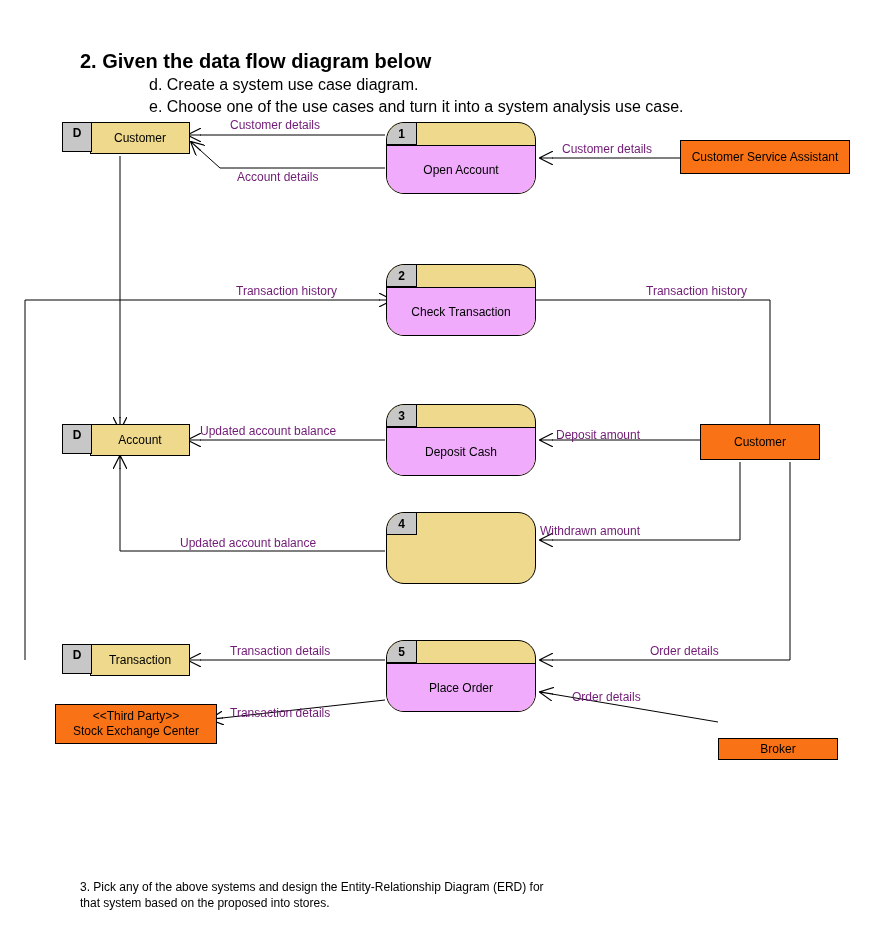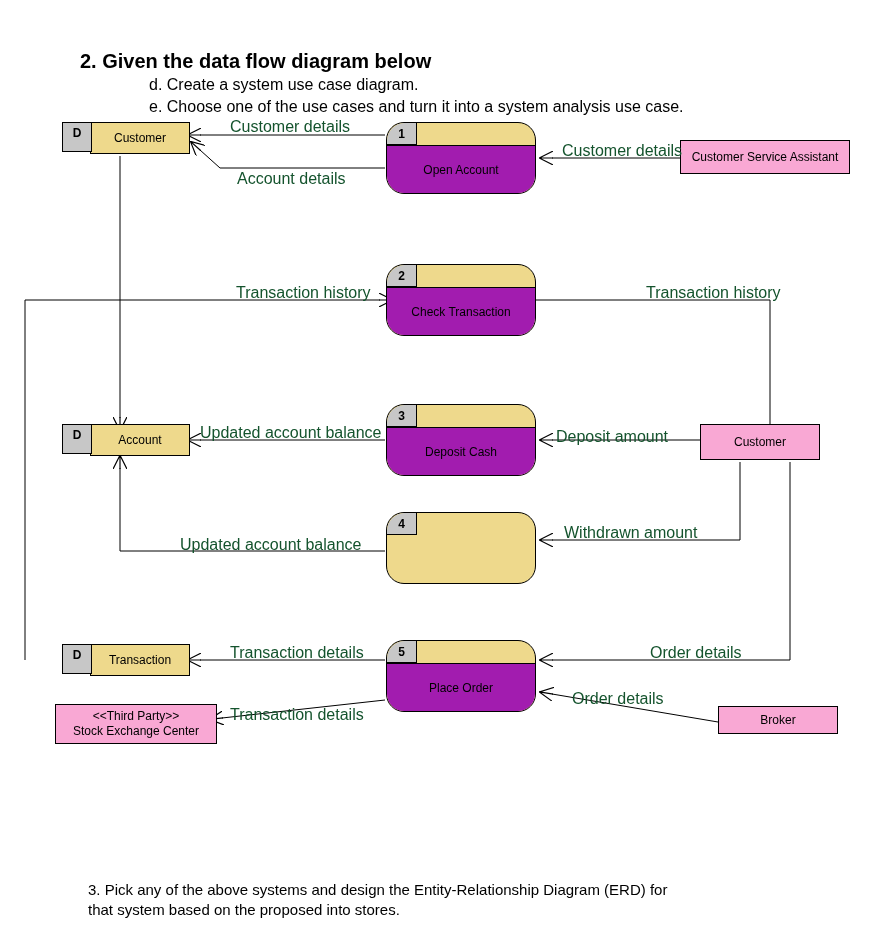--- a/index.html
+++ b/index.html
@@ -24,24 +24,24 @@
     font-weight: 600;
   }
   .q-sub {
     position: absolute;
     left: 126px;
     font-size: 16px;
     margin-left: 23px;
   }
   .q3 {
     position: absolute;
-    left: 88px;
+    left: 80px;
     top: 880px;
     width: 730px;
-    font-size: 15px;
+    font-size: 12px;
     font-weight: 400;
     line-height: 1.3;
   }
   .q3 .lead { font-weight: 400; }
 
   
   .datastore {
     position: absolute;
     --dtab: 30px;
     border: 1px solid #000;
@@ -65,21 +65,21 @@
     align-items: flex-start;
     justify-content: center;
     padding-top: 3px;
     font-weight: 600;
   }
 
   
   .entity {
     position: absolute;
     border: 1px solid #000;
-    background: #f9a8d4;
+    background: #f97316;
     box-sizing: border-box;
     font-size: 12px;
     display: flex;
     align-items: center;
     justify-content: center;
     text-align: center;
     padding: 4px;
   }
   .entity.stereo { flex-direction: column; line-height: 1.25; }
 
@@ -108,32 +108,32 @@
     justify-content: center;
     font-size: 12px;
     font-weight: 600;
     box-sizing: border-box;
   }
   .process .body {
     position: absolute;
     left: 0; right: 0;
     top: 22px;
     bottom: 0;
-    background: #a21caf;
+    background: #f0abfc;
     border-top: 1px solid #000;
     display: flex;
     align-items: center;
     justify-content: center;
     font-size: 12px;
   }
 
   .flow-label {
     position: absolute;
-    font-size: 16px;
-    color: #14532d;
+    font-size: 12px;
+    color: #701a75;
     white-space: nowrap;
   }
 
   svg.arrows {
     position: absolute;
     left: 0; top: 0;
     width: 878px;
     height: 944px;
     pointer-events: none;
   }
@@ -197,21 +197,21 @@
     <div class="dtab">D</div>
     <span>Transaction</span>
   </div>
 
   <div class="entity" style="left:680px; top:140px; width:170px; height:34px">
     <span>Customer Service Assistant</span>
   </div>
   <div class="entity" style="left:700px; top:424px; width:120px; height:36px">
     <span>Customer</span>
   </div>
-  <div class="entity" style="left:718px; top:706px; width:120px; height:28px">
+  <div class="entity" style="left:718px; top:738px; width:120px; height:22px">
     <span>Broker</span>
   </div>
   <div class="entity stereo" style="left:55px; top:704px; width:162px; height:40px">
     <span>&lt;&lt;Third Party&gt;&gt;</span>
     <span>Stock Exchange Center</span>
   </div>
 
   <div class="process" style="left:386px; top:122px">
     <div class="ptab">1</div>
     <div class="body">Open Account</div>
@@ -236,21 +236,21 @@
   <div class="flow-label" style="left:237px; top:170px">Account details</div>
   <div class="flow-label" style="left:562px; top:142px">Customer details</div>
 
   <div class="flow-label" style="left:236px; top:284px">Transaction history</div>
   <div class="flow-label" style="left:646px; top:284px">Transaction history</div>
 
   <div class="flow-label" style="left:200px; top:424px">Updated account balance</div>
   <div class="flow-label" style="left:556px; top:428px">Deposit amount</div>
 
   <div class="flow-label" style="left:180px; top:536px">Updated account balance</div>
-  <div class="flow-label" style="left:564px; top:524px">Withdrawn amount</div>
+  <div class="flow-label" style="left:540px; top:524px">Withdrawn amount</div>
 
   <div class="flow-label" style="left:230px; top:644px">Transaction details</div>
   <div class="flow-label" style="left:650px; top:644px">Order details</div>
   <div class="flow-label" style="left:572px; top:690px">Order details</div>
   <div class="flow-label" style="left:230px; top:706px">Transaction details</div>
 
   <div class="q3">
     <span class="lead">3. Pick any of the above systems and design the Entity-Relationship Diagram (ERD) for</span><br>
     <span>that system based on the proposed into stores.</span>
   </div>

